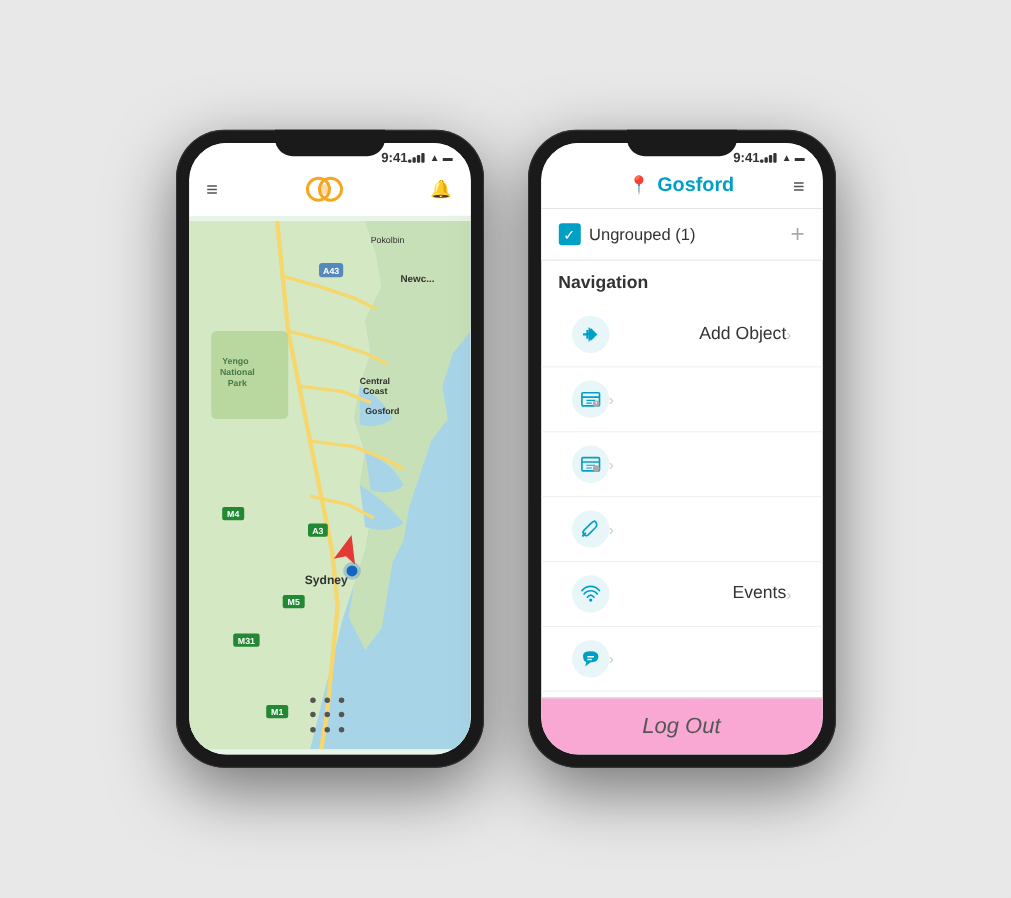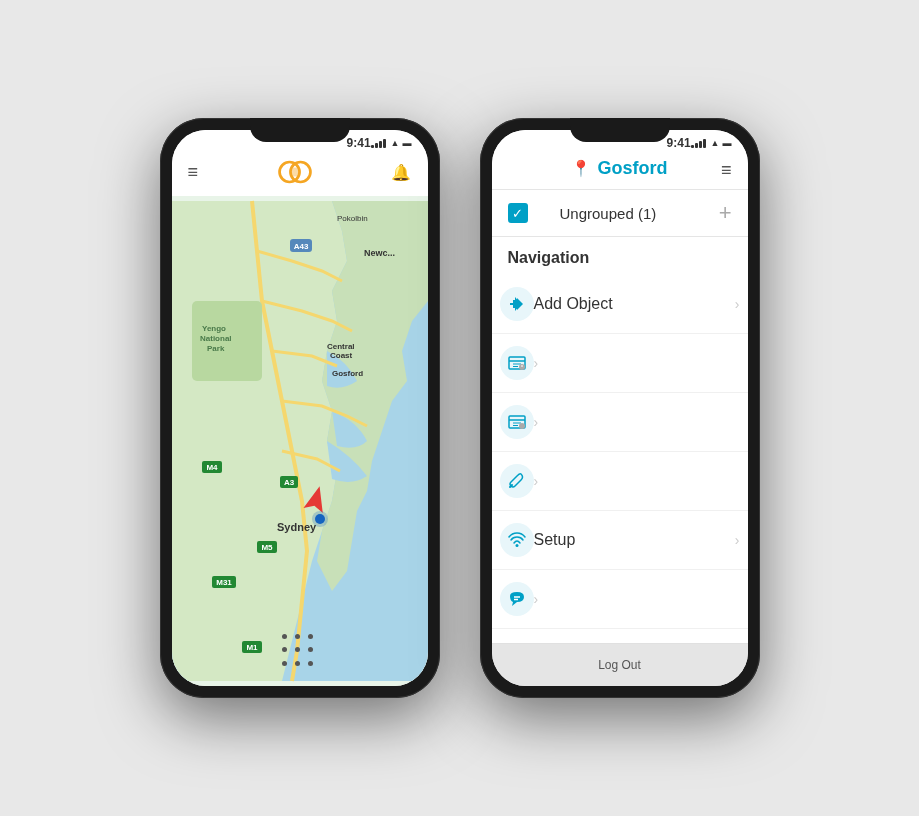--- a/index.html
+++ b/index.html
@@ -141,38 +141,39 @@
     }
     .ungrouped-left { display: flex; align-items: center; gap: 8px; }
     .checkbox-teal {
       width: 20px; height: 20px;
       background: #00a0c6;
       border-radius: 3px;
       display: flex; align-items: center; justify-content: center;
       color: #fff;
       font-size: 13px;
     }
-    .ungrouped-text { font-size: 15px; color: #333; font-weight: 500; margin-left: 24px; }
+    .ungrouped-text { font-size: 15px; color: #333; font-weight: 500; }
     .plus-btn { font-size: 22px; color: #aaa; font-weight: 300; }
 
     .nav-section-title {
       font-size: 16px;
       font-weight: 600;
       color: #333;
       padding: 12px 16px 8px;
     }
 
     .nav-list { flex: 1; overflow: hidden; }
     .nav-item {
       display: flex;
       align-items: center;
-      padding: 12px 8px;
+      padding: 12px 28px;
       border-bottom: 1px solid #f0f0f0;
       cursor: pointer;
       position: relative;
+      text-align: right;
     }
     .nav-icon-circle {
       width: 34px;
       height: 34px;
       border-radius: 50%;
       background: #e8f6fa;
       display: flex;
       align-items: center;
       justify-content: center;
     }
@@ -182,25 +183,26 @@
       color: #333;
     }
     .chevron-right {
       color: #ccc;
       font-size: 14px;
     }
 
     .logout-bar {
       padding: 14px 16px;
       text-align: center;
-      background: #e5e5e5;
-      font-size: 12px;
+      background: #f9a8d4;
+      font-size: 20px;
       color: #555;
       cursor: pointer;
       border-top: 1px solid #e0e0e0;
+      font-style: italic;
     }
 
     
     .notch {
       position: absolute;
       top: 0;
       left: 50%;
       transform: translateX(-50%);
       width: 100px;
       height: 24px;
@@ -414,21 +416,21 @@
 
       <div class="nav-item">
         <div class="nav-icon-circle">
           <svg width="20" height="20" viewBox="0 0 20 20">
             <path d="M2,7 Q5,3 10,3 Q15,3 18,7" fill="none" stroke="#00a0c6" stroke-width="1.5" stroke-linecap="round"></path>
             <path d="M4,10 Q6,7 10,7 Q14,7 16,10" fill="none" stroke="#00a0c6" stroke-width="1.5" stroke-linecap="round"></path>
             <path d="M7,13 Q8.5,11 10,11 Q11.5,11 13,13" fill="none" stroke="#00a0c6" stroke-width="1.5" stroke-linecap="round"></path>
             <circle cx="10" cy="15.5" r="1.5" fill="#00a0c6"></circle>
           </svg>
         </div>
-        <span class="nav-item-label">Setup</span>
+        <span class="nav-item-label">Events</span>
         <span class="chevron-right">›</span>
       </div>
 
       <div class="nav-item">
         <div class="nav-icon-circle">
           <svg width="20" height="20" viewBox="0 0 20 20">
             <path d="M3,7 Q3,3 10,3 Q17,3 17,8 Q17,13 10,13 L5,17 L6,13 Q3,12 3,7Z" fill="#00a0c6"></path>
             <line x1="7" y1="8" x2="13" y2="8" stroke="#fff" stroke-width="1.5"></line>
             <line x1="7" y1="10.5" x2="11" y2="10.5" stroke="#fff" stroke-width="1.5"></line>
           </svg>

